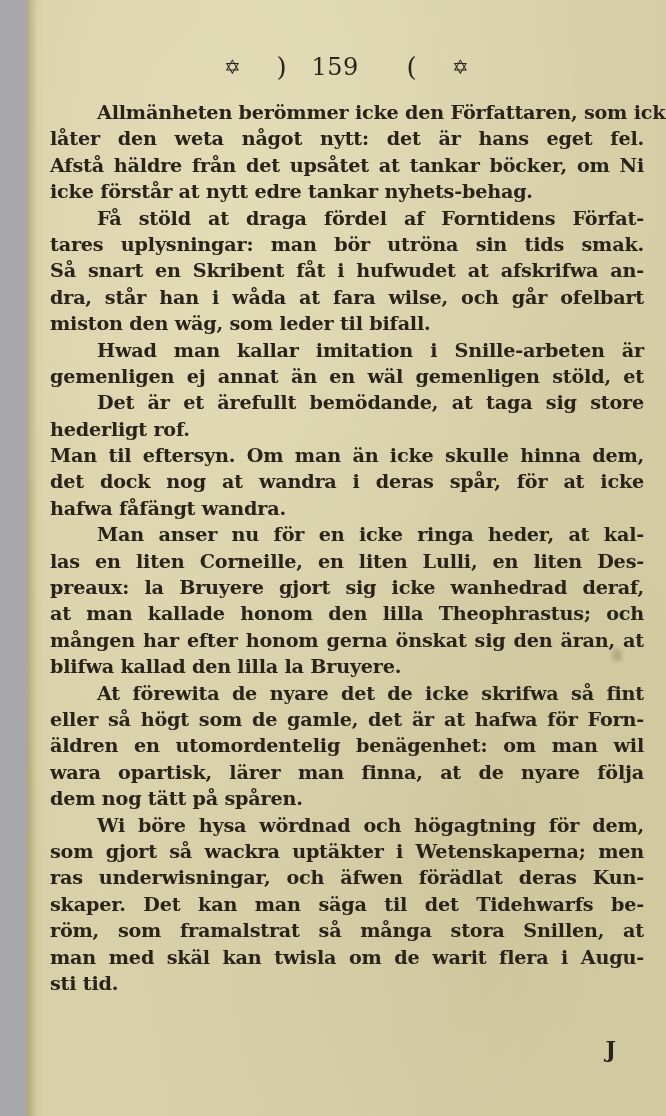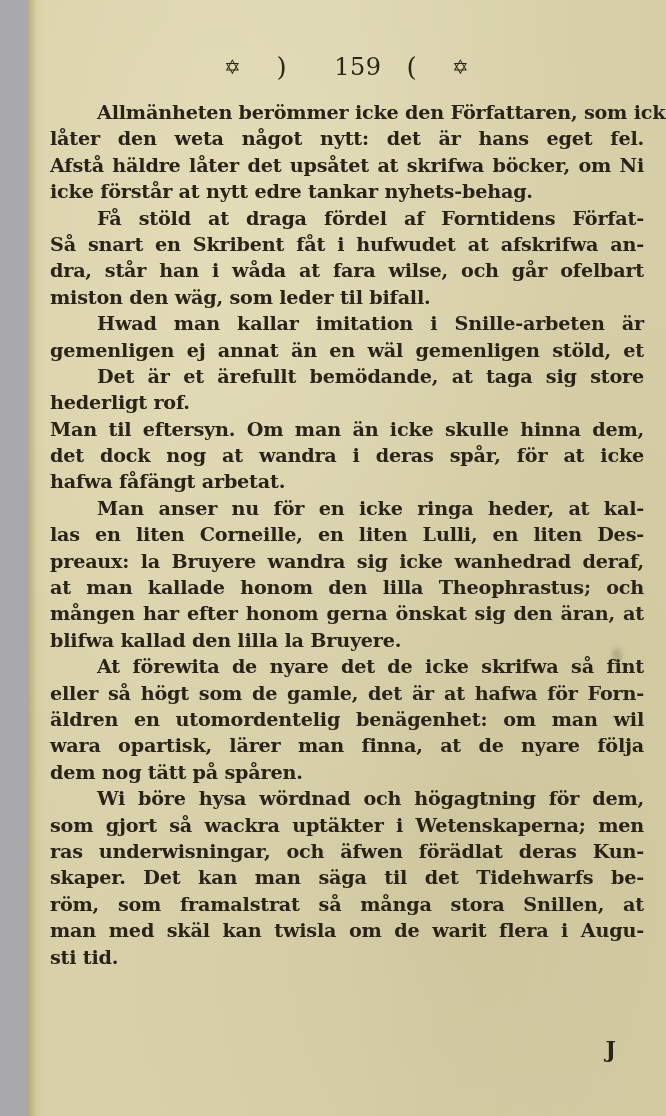--- a/index.html
+++ b/index.html
@@ -19,21 +19,21 @@
     content: ""; position: absolute; left: 0; top: 0; bottom: 0; width: 10px;
     background: linear-gradient(90deg, rgba(120,110,70,0.35), transparent);
   }
   .header {
     position: absolute; top: 52px; left: 0; right: 0;
     display: flex; justify-content: center; align-items: center; gap: 0;
     font-family: "DejaVu Serif", serif; color: #2b251c;
   }
   .header .orn { font-size: 20px; width: 38px; text-align: center; }
   .header .paren { font-size: 26px; width: 60px; text-align: center; }
-  .header .num { font-size: 24px; width: 70px; text-align: right; letter-spacing: 0.5px; }
+  .header .num { font-size: 24px; width: 70px; text-align: left; letter-spacing: 0.5px; }
   .text {
     position: absolute; top: 100px; left: 23px; width: 594px;
     font-family: "DejaVu Serif", serif;
     font-size: 19.2px; line-height: 26.4px;
     color: #2a231a;
     font-weight: bold;
     letter-spacing: -0.2px;
   }
   .line {
     display: block; white-space: nowrap; text-align: justify;
@@ -59,36 +59,37 @@
     <span class="orn">✡</span>
     <span class="paren">)</span>
     <span class="num">159</span>
     <span class="paren">(</span>
     <span class="orn">✡</span>
   </div>
 
   <div class="text" id="body-text">
       <span class="line indent">Allmänheten berömmer icke den Författaren, som icke</span>
       <span class="line">låter den weta något nytt: det är hans eget fel.</span>
-      <span class="line">Afstå häldre låter det upsåtet at skrifwa böcker, om Ni</span>
+      <span class="line">Afstå häldre från det upsåtet at tankar böcker, om Ni</span>
       <span class="line last">icke förstår at nytt edre tankar nyhets-behag.</span>
       <span class="line indent">Få stöld at draga fördel af Forntidens Förfat-</span>
+      <span class="line">tares uplysningar: man bör utröna sin tids smak.</span>
       <span class="line">Så snart en Skribent fåt i hufwudet at afskrifwa an-</span>
       <span class="line">dra, står han i wåda at fara wilse, och går ofelbart</span>
       <span class="line last">miston den wäg, som leder til bifall.</span>
       <span class="line indent">Hwad man kallar imitation i Snille-arbeten är</span>
       <span class="line">gemenligen ej annat än en wäl gemenligen stöld, et</span>
       <span class="line indent">Det är et ärefullt bemödande, at taga sig store</span>
       <span class="line last">hederligt rof.</span>
       <span class="line">Man til eftersyn. Om man än icke skulle hinna dem,</span>
       <span class="line">det dock nog at wandra i deras spår, för at icke</span>
-      <span class="line last">hafwa fåfängt arbetat.</span>
+      <span class="line last">hafwa fåfängt wandra.</span>
       <span class="line indent">Man anser nu för en icke ringa heder, at kal-</span>
       <span class="line">las en liten Corneille, en liten Lulli, en liten Des-</span>
-      <span class="line">preaux: la Bruyere wandra sig icke wanhedrad deraf,</span>
+      <span class="line">preaux: la Bruyere gjort sig icke wanhedrad deraf,</span>
       <span class="line">at man kallade honom den lilla Theophrastus; och</span>
       <span class="line">mången har efter honom gerna önskat sig den äran, at</span>
       <span class="line last">blifwa kallad den lilla la Bruyere.</span>
       <span class="line indent">At förewita de nyare det de icke skrifwa så fint</span>
       <span class="line">eller så högt som de gamle, det är at hafwa för Forn-</span>
       <span class="line">äldren en utomordentelig benägenhet: om man wil</span>
       <span class="line">wara opartisk, lärer man finna, at de nyare följa</span>
       <span class="line last">dem nog tätt på spåren.</span>
       <span class="line indent">Wi böre hysa wördnad och högagtning för dem,</span>
       <span class="line">som gjort så wackra uptäkter i Wetenskaperna; men</span>

